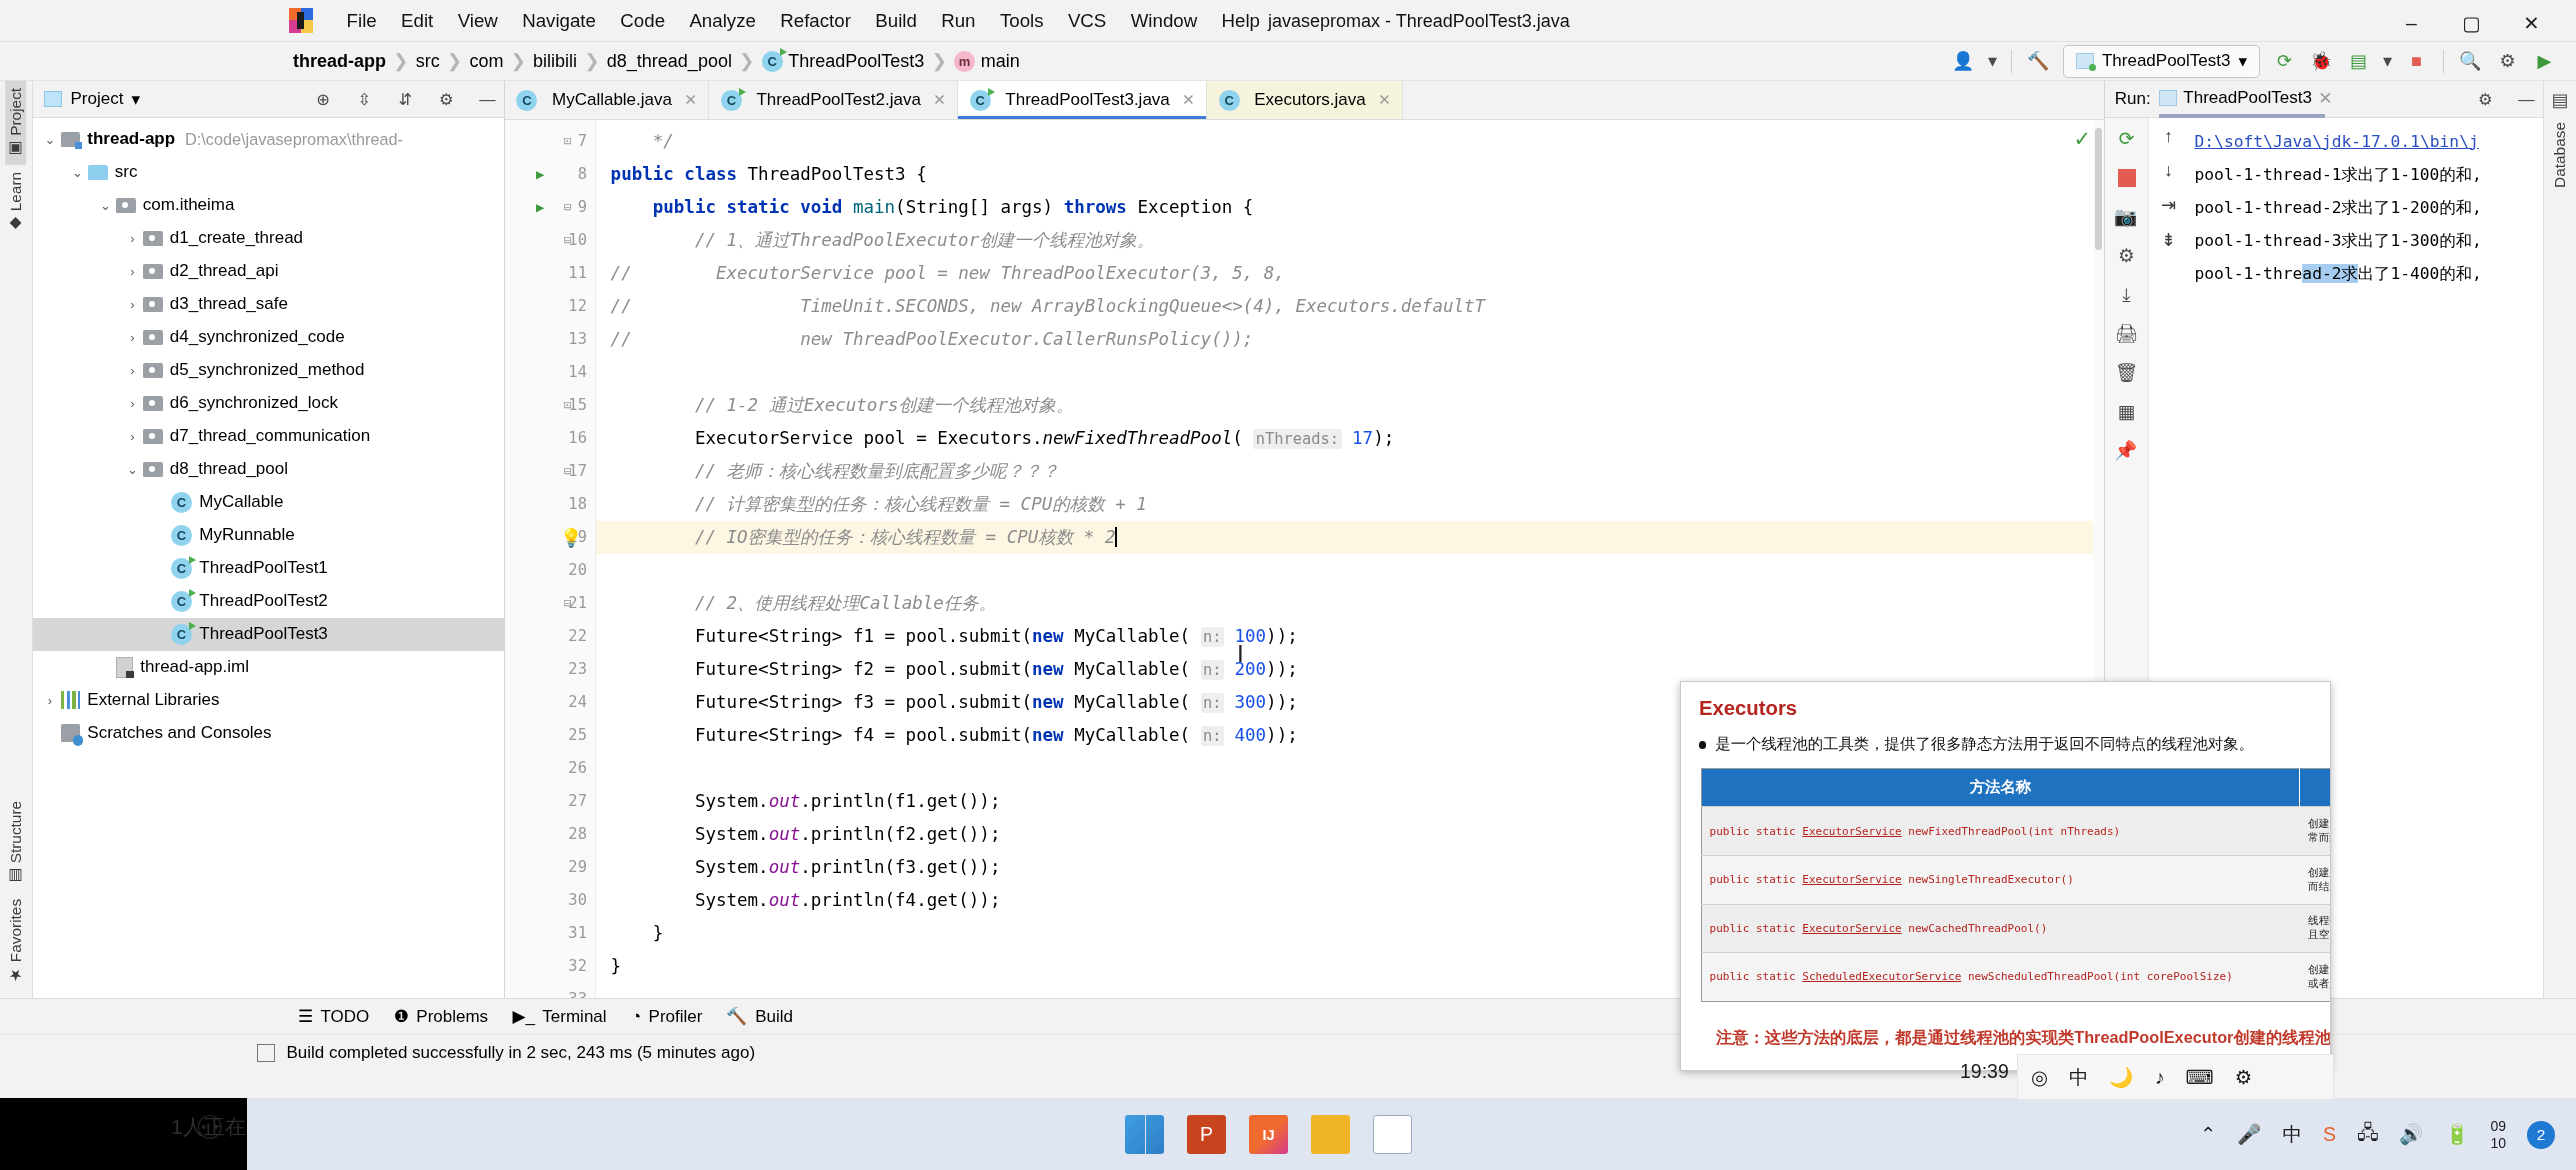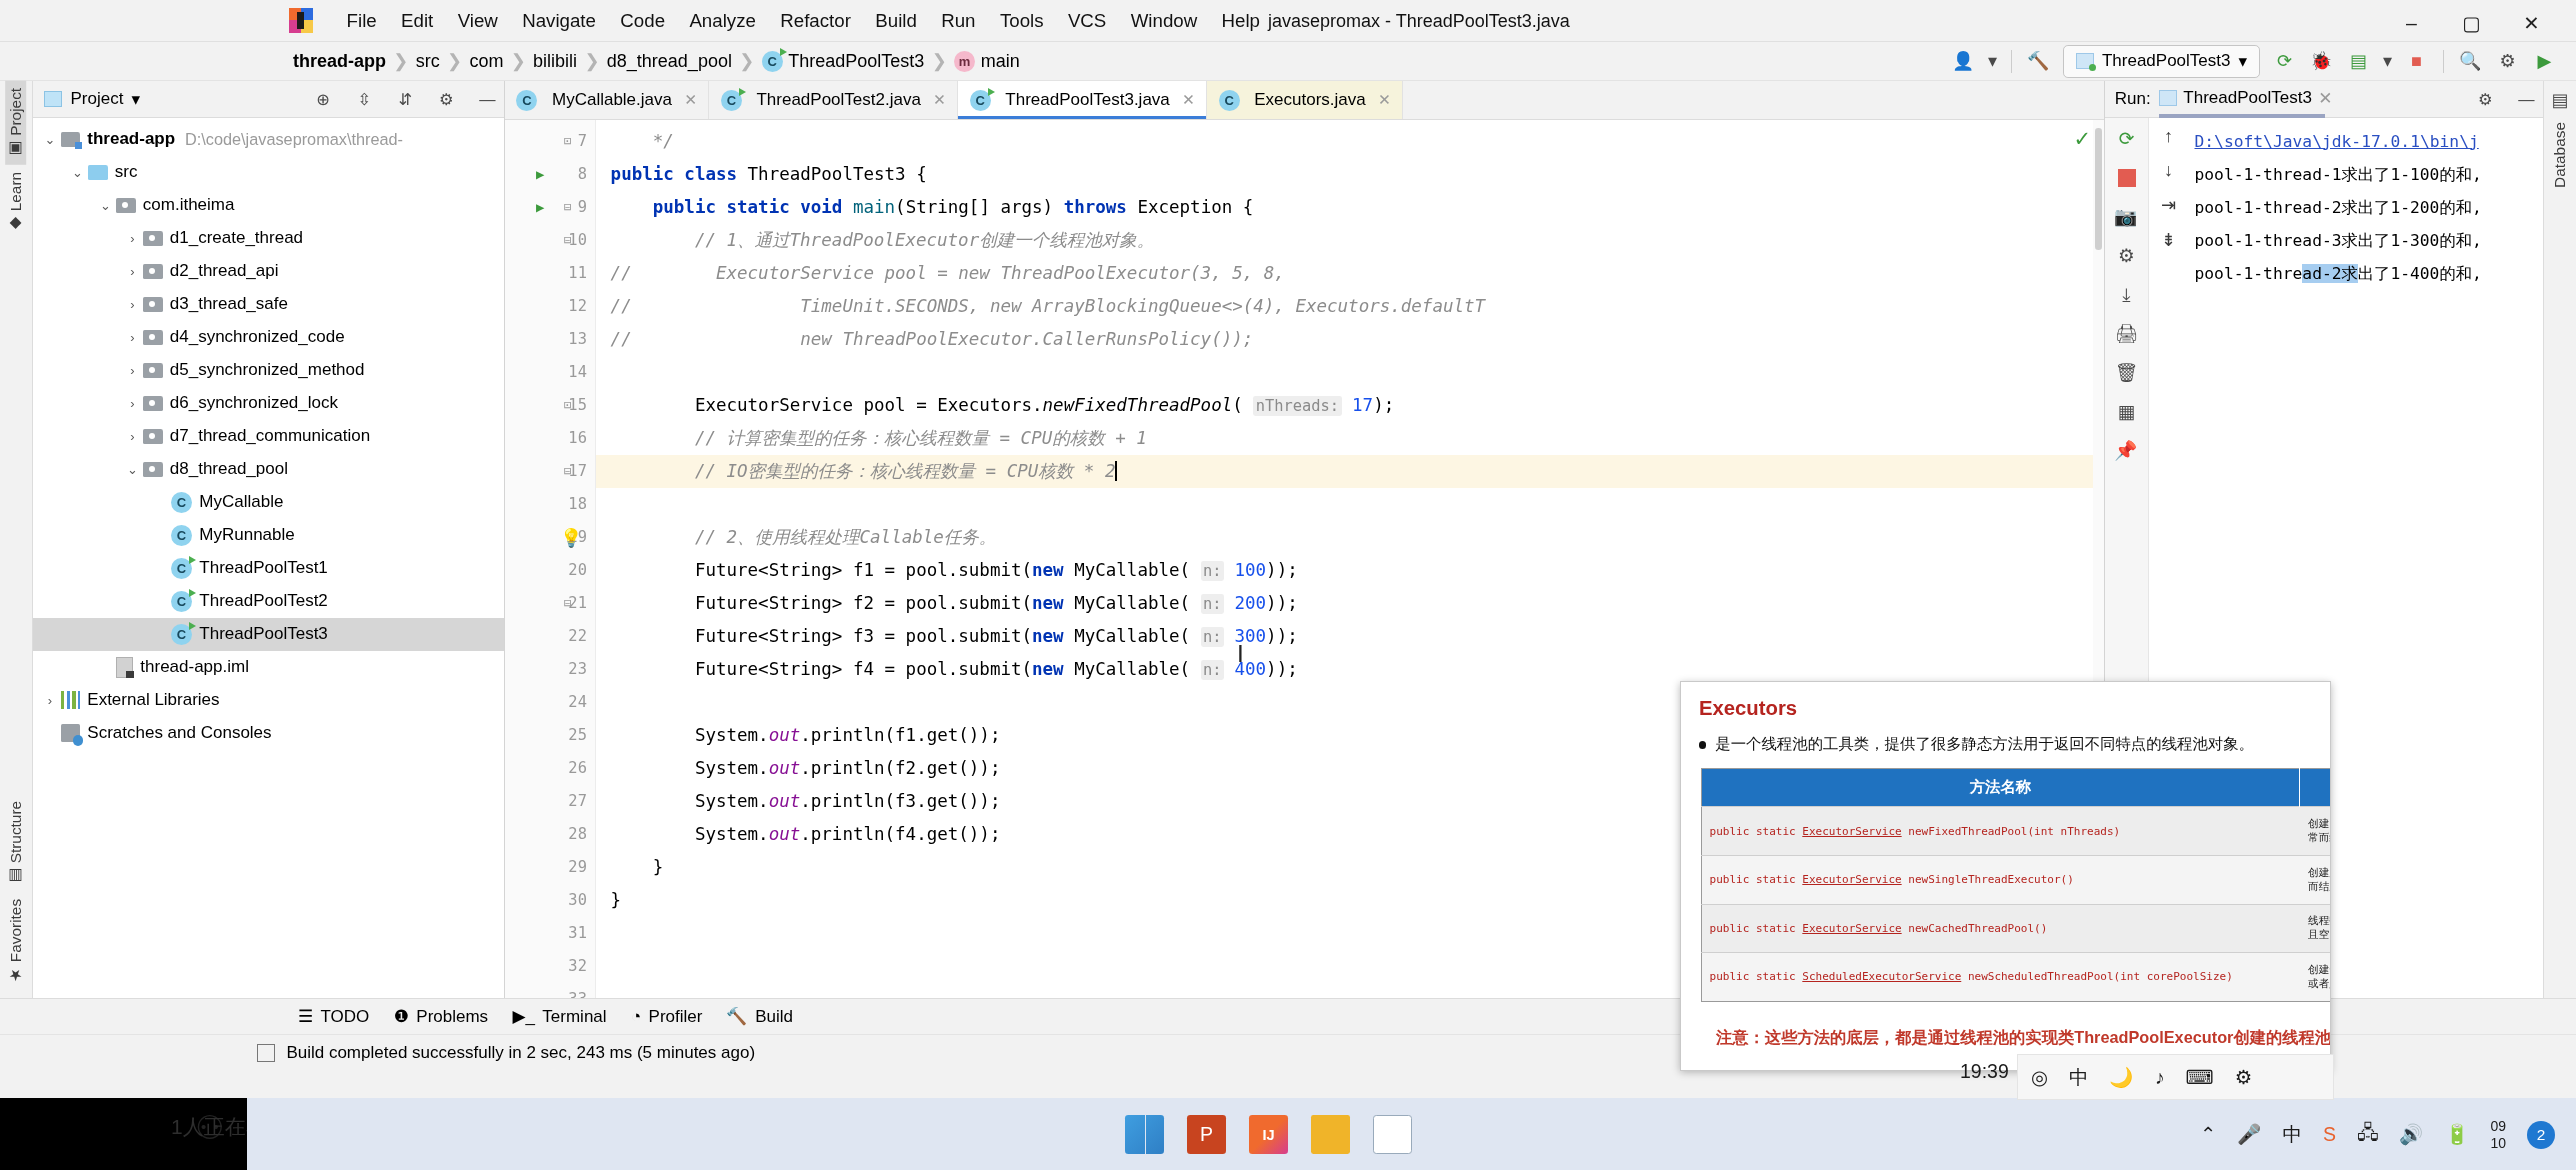--- a/index.html
+++ b/index.html
@@ -624,21 +624,23 @@
           </div>
         <div class="code" id="code">
             <div class="cline">    <span class="cmt">*/</span></div>
             <div class="cline"><span class="kw">public class</span> ThreadPoolTest3 {</div>
             <div class="cline">    <span class="kw">public static void</span> <span style="color:#00627a">main</span>(String[] args) <span class="kw">throws</span> Exception {</div>
             <div class="cline">        <span class="cmt">// 1、通过ThreadPoolExecutor创建一个线程池对象。</span></div>
             <div class="cline"><span class="cmt">//        ExecutorService pool = new ThreadPoolExecutor(3, 5, 8,</span></div>
             <div class="cline"><span class="cmt">//                TimeUnit.SECONDS, new ArrayBlockingQueue&lt;&gt;(4), Executors.defaultT</span></div>
             <div class="cline"><span class="cmt">//                new ThreadPoolExecutor.CallerRunsPolicy());</span></div>
             <div class="cline">&nbsp;</div>
+            <div class="cline">        <span class="cmt">// 1-2 通过Executors创建一个线程池对象。</span></div>
             <div class="cline">        ExecutorService pool = Executors.<span style="font-style:italic">newFixedThreadPool</span>( <span class="hint">nThreads:</span> <span class="num">17</span>);</div>
+            <div class="cline">        <span class="cmt">// 老师：核心线程数量到底配置多少呢？？？</span></div>
             <div class="cline">        <span class="cmt">// 计算密集型的任务：核心线程数量 = CPU的核数 + 1</span></div>
             <div class="cline hl">        <span class="cmt">// IO密集型的任务：核心线程数量 = CPU核数 * 2</span><span class="caret"></span></div>
             <div class="cline">&nbsp;</div>
             <div class="cline">        <span class="cmt">// 2、使用线程处理Callable任务。</span></div>
             <div class="cline">        Future&lt;String&gt; f1 = pool.submit(<span class="kw">new</span> MyCallable( <span class="hint">n:</span> <span class="num">100</span>));</div>
             <div class="cline">        Future&lt;String&gt; f2 = pool.submit(<span class="kw">new</span> MyCallable( <span class="hint">n:</span> <span class="num">200</span>));</div>
             <div class="cline">        Future&lt;String&gt; f3 = pool.submit(<span class="kw">new</span> MyCallable( <span class="hint">n:</span> <span class="num">300</span>));</div>
             <div class="cline">        Future&lt;String&gt; f4 = pool.submit(<span class="kw">new</span> MyCallable( <span class="hint">n:</span> <span class="num">400</span>));</div>
             <div class="cline">&nbsp;</div>
             <div class="cline">        System.<span class="fld">out</span>.println(f1.get());</div>

